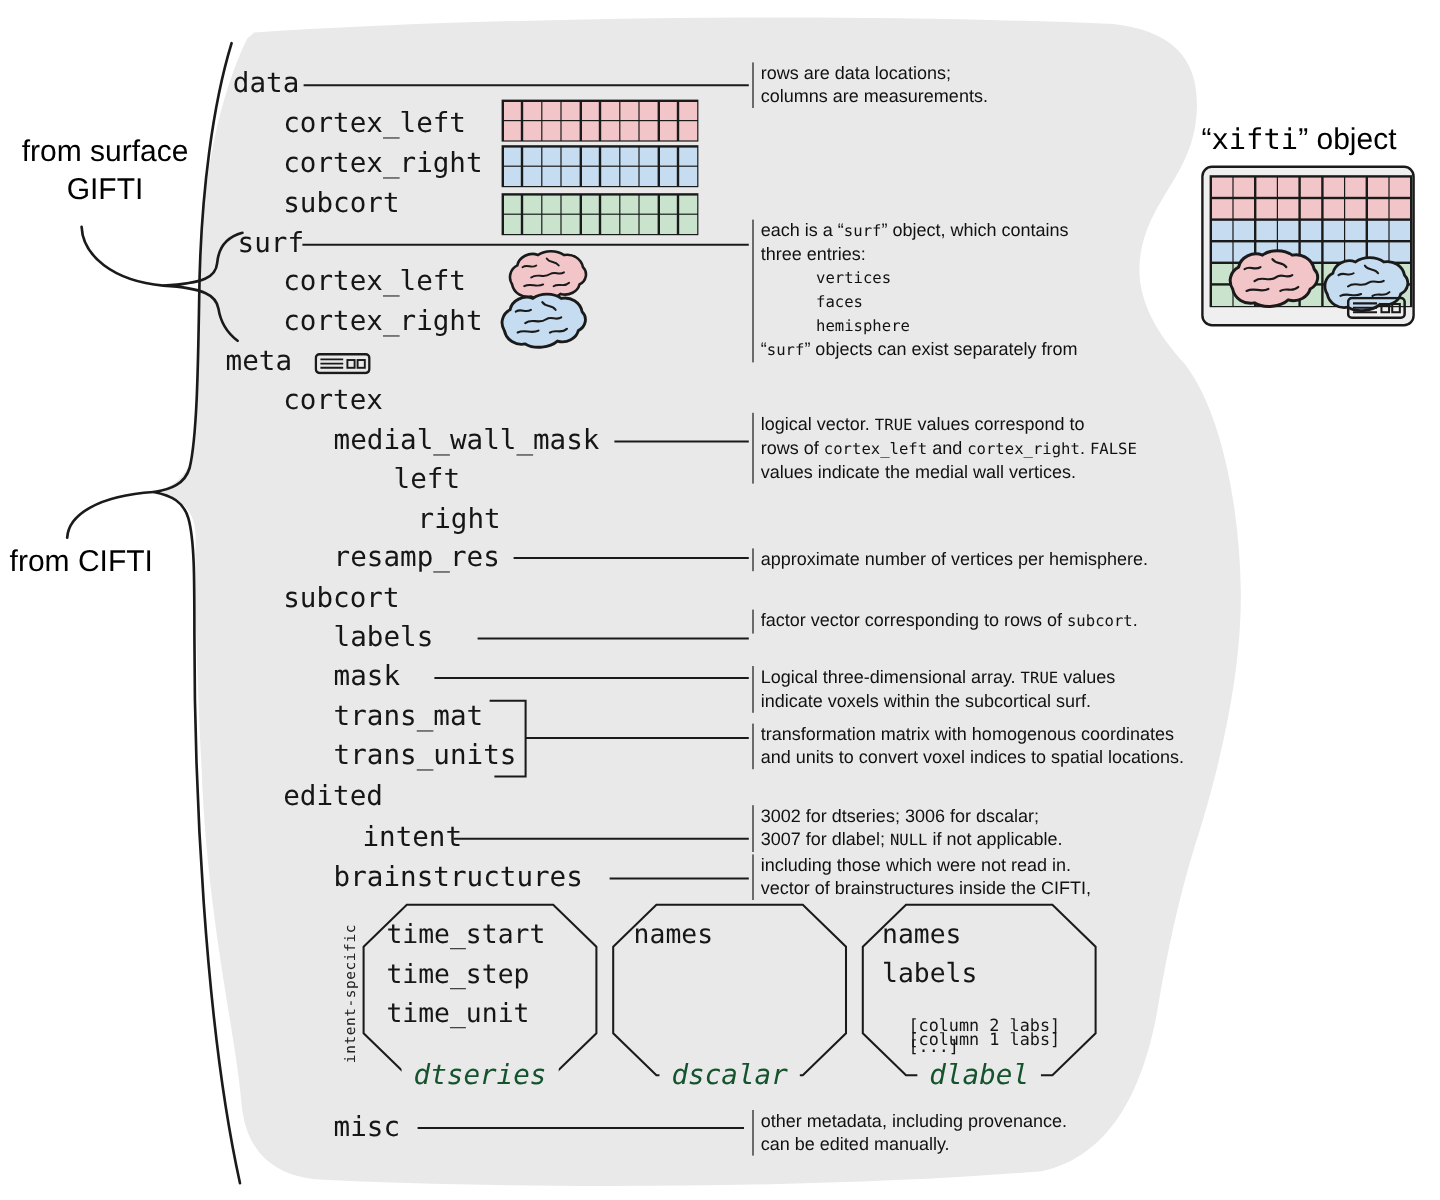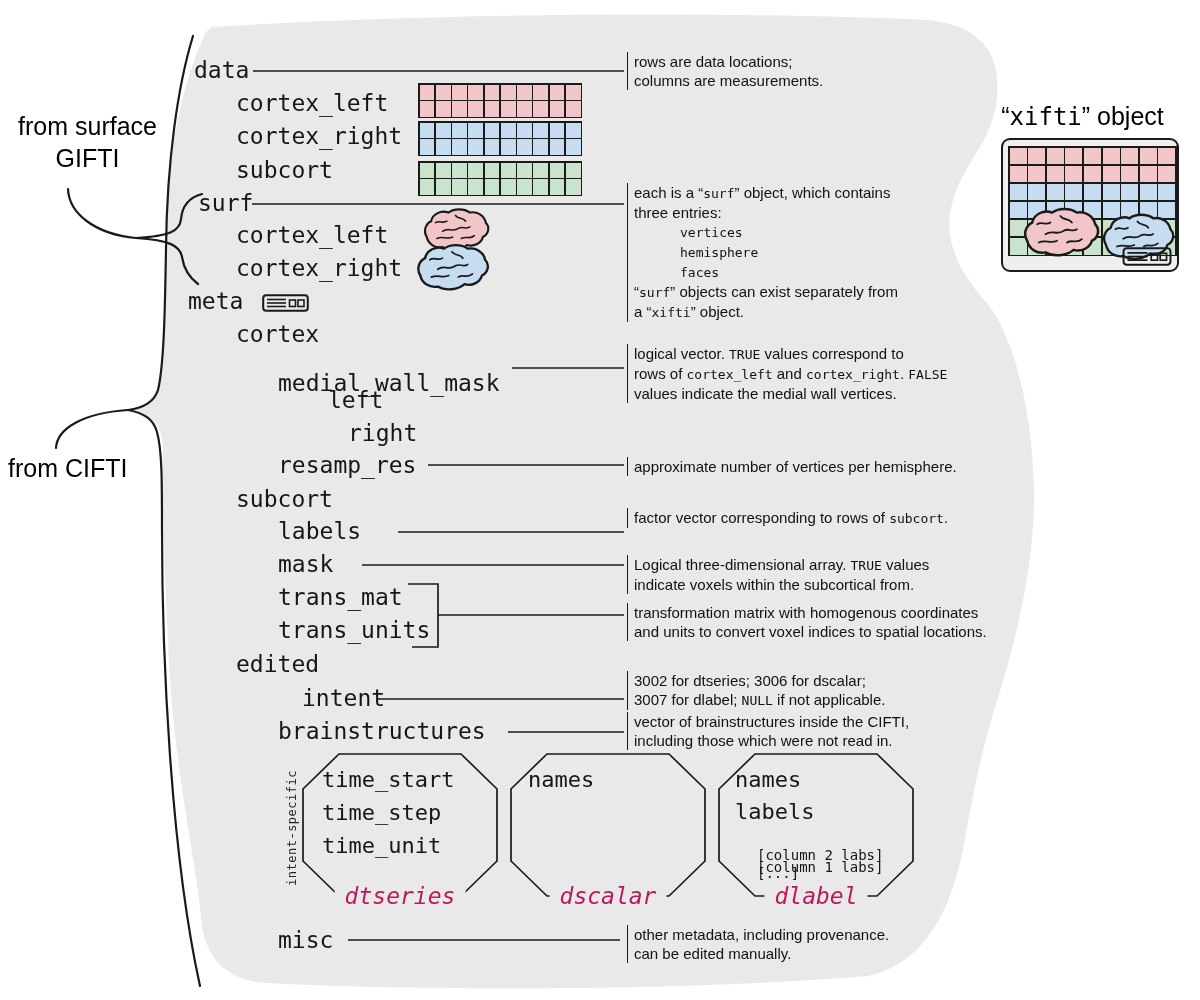--- a/index.html
+++ b/index.html
@@ -17,21 +17,21 @@
   
   .grid{position:absolute;z-index:1;display:grid;background:#1a1a1a;gap:1.5px;padding:1.5px;}
   .grid>i{display:block;}
   
   .box-item{position:absolute;z-index:2;font-family:"DejaVu Sans Mono",monospace;
             font-size:22px;color:#161616;white-space:pre;}
   .box-subitem{position:absolute;z-index:2;font-family:"DejaVu Sans Mono",monospace;
                font-size:14px;color:#161616;white-space:pre;}
   .box-tag{position:absolute;z-index:2;transform:translateX(-50%);background:#e9e9e9;
            padding:0 10px;font-family:"DejaVu Sans Mono",monospace;font-style:italic;
-           font-size:23px;color:#be185d;}
+           font-size:23px;color:#14532d;}
   .side-note{position:absolute;z-index:2;transform:rotate(-90deg);
              font-family:"DejaVu Sans Mono",monospace;font-size:12px;letter-spacing:.5px;
              color:#222;text-align:center;}
   .big-label{position:absolute;z-index:2;font-size:25px;line-height:32px;text-align:center;color:#000;}
   
   .xifti-card{position:absolute;z-index:1;left:1001px;top:138px;width:178px;height:134px;
               background:#efefef;border:2.5px solid #1a1a1a;border-radius:9px;box-sizing:border-box;}
   .xifti-title{position:absolute;z-index:2;left:975px;top:102px;width:215px;text-align:center;
                font-size:25px;color:#000;white-space:pre;}
   .xifti-title .mono{font-family:"DejaVu Sans Mono",monospace;font-size:24px;}
@@ -284,72 +284,71 @@
 
 <div class="tree-label" style="left: 194px; top: 57px;">data</div>
     <div class="tree-label" style="left: 236px; top: 90px;">cortex_left</div>
     <div class="tree-label" style="left: 236px; top: 123px;">cortex_right</div>
     <div class="tree-label" style="left: 236px; top: 157px;">subcort</div>
     <div class="tree-label" style="left: 198px; top: 190px;">surf</div>
     <div class="tree-label" style="left: 236px; top: 222px;">cortex_left</div>
     <div class="tree-label" style="left: 236px; top: 255px;">cortex_right</div>
     <div class="tree-label" style="left: 188px; top: 288px;">meta</div>
     <div class="tree-label" style="left: 236px; top: 321px;">cortex</div>
-    <div class="tree-label" style="left: 278px; top: 370px;">medial_wall_mask</div>
+    <div class="tree-label" style="left: 278px; top: 354px;">medial_wall_mask</div>
     <div class="tree-label" style="left: 328px; top: 387px;">left</div>
     <div class="tree-label" style="left: 328px; top: 420px; margin-left: 20px;">right</div>
     <div class="tree-label" style="left: 278px; top: 452px;">resamp_res</div>
     <div class="tree-label" style="left: 236px; top: 486px;">subcort</div>
     <div class="tree-label" style="left: 278px; top: 518px;">labels</div>
     <div class="tree-label" style="left: 278px; top: 551px;">mask</div>
     <div class="tree-label" style="left: 278px; top: 584px;">trans_mat</div>
     <div class="tree-label" style="left: 278px; top: 617px;">trans_units</div>
     <div class="tree-label" style="left: 236px; top: 651px;">edited</div>
     <div class="tree-label" style="left: 278px; top: 685px; margin-left: 24px;">intent</div>
     <div class="tree-label" style="left: 278px; top: 718px;">brainstructures</div>
     <div class="tree-label" style="left: 278px; top: 927px;">misc</div>
     <div class="note" style="left: 627px; top: 52px;">
       <div><span>rows are data locations;</span></div>
       <div><span>columns are measurements.</span></div>
     </div>
     <div class="note" style="left: 627px; top: 183px;">
       <div><span>each is a “</span><span class="mono">surf</span><span>” object, which contains</span></div>
       <div><span>three entries:</span></div>
       <div class="ind"><span class="mono">vertices</span></div>
+      <div class="ind"><span class="mono">faces</span></div>
       <div class="ind"><span class="mono">hemisphere</span></div>
-      <div class="ind"><span class="mono">faces</span></div>
       <div><span>“</span><span class="mono">surf</span><span>” objects can exist separately from</span></div>
-      <div><span>a “</span><span class="mono">xifti</span><span>” object.</span></div>
     </div>
     <div class="note" style="left: 627px; top: 344px;">
       <div><span>logical vector. </span><span class="mono">TRUE</span><span> values correspond to</span></div>
       <div><span>rows of </span><span class="mono">cortex_left</span><span> and </span><span class="mono">cortex_right</span><span>. </span><span class="mono">FALSE</span></div>
       <div><span>values indicate the medial wall vertices.</span></div>
     </div>
     <div class="note" style="left: 627px; top: 457px;">
       <div><span>approximate number of vertices per hemisphere.</span></div>
     </div>
     <div class="note" style="left: 627px; top: 508px;">
       <div><span>factor vector corresponding to rows of </span><span class="mono">subcort</span><span>.</span></div>
     </div>
     <div class="note" style="left: 627px; top: 555px;">
       <div><span>Logical three-dimensional array. </span><span class="mono">TRUE</span><span> values</span></div>
-      <div><span>indicate voxels within the subcortical from.</span></div>
+      <div><span>indicate voxels within the subcortical surf.</span></div>
     </div>
     <div class="note" style="left: 627px; top: 603px;">
       <div><span>transformation matrix with homogenous coordinates</span></div>
       <div><span>and units to convert voxel indices to spatial locations.</span></div>
     </div>
     <div class="note" style="left: 627px; top: 671px;">
       <div><span>3002 for dtseries; 3006 for dscalar;</span></div>
       <div><span>3007 for dlabel; </span><span class="mono">NULL</span><span> if not applicable.</span></div>
     </div>
     <div class="note" style="left: 627px; top: 712px;">
+      <div><span>including those which were not read in.</span></div>
       <div><span>vector of brainstructures inside the CIFTI,</span></div>
-      <div><span>including those which were not read in.</span></div>
     </div>
     <div class="note" style="left: 627px; top: 925px;">
       <div><span>other metadata, including provenance.</span></div>
       <div><span>can be edited manually.</span></div>
     </div>
     <div class="box-item" style="left: 322px; top: 767px;">time_start</div>
     <div class="box-item" style="left: 322px; top: 800px;">time_step</div>
     <div class="box-item" style="left: 322px; top: 833px;">time_unit</div>
     <div class="box-tag" style="left: 400px; top: 883px;">dtseries</div>
     <div class="box-item" style="left: 528px; top: 767px;">names</div>

